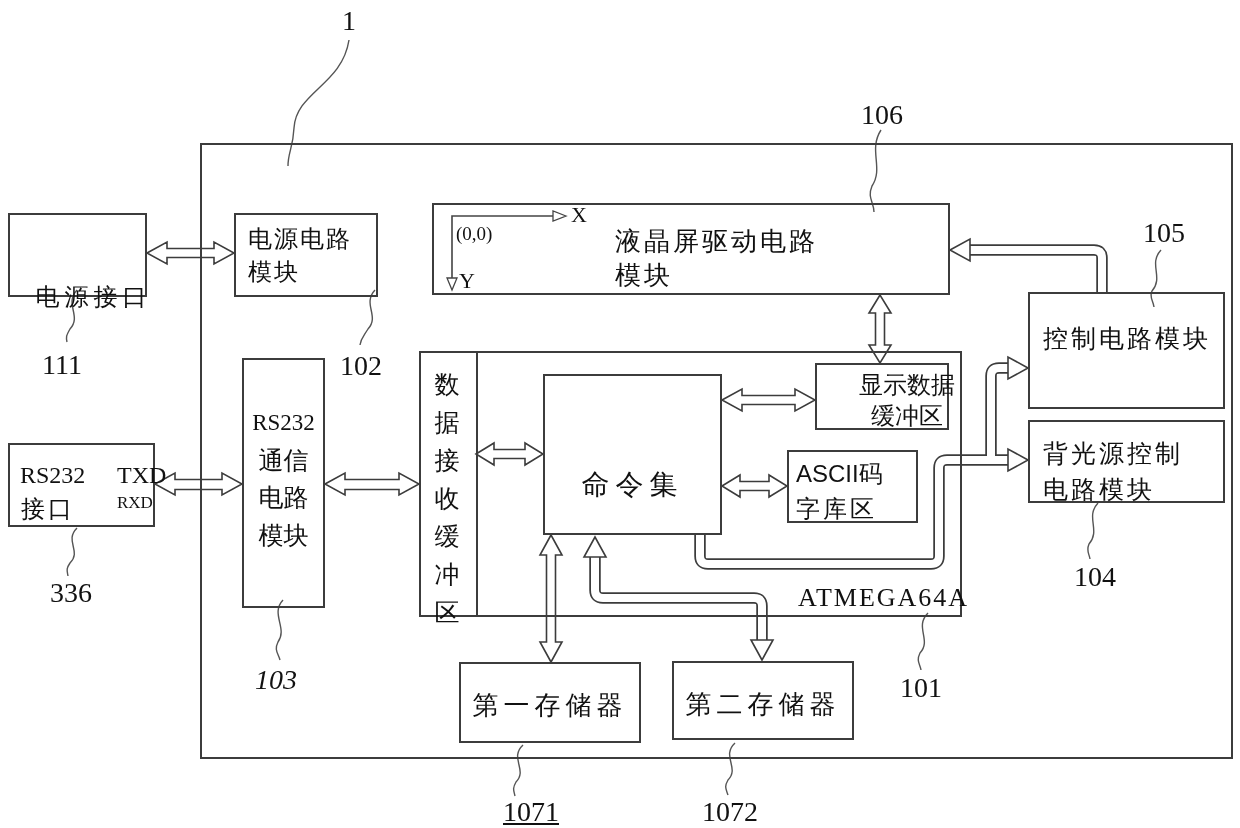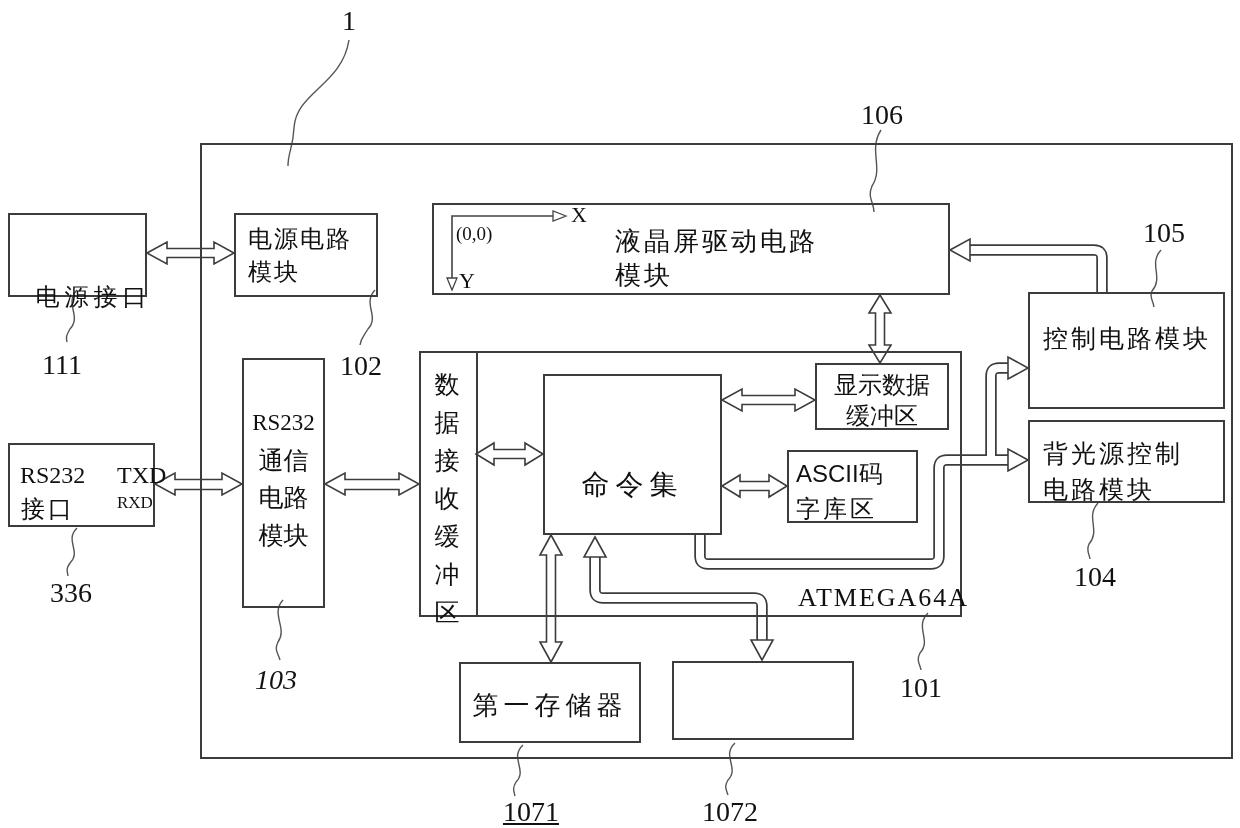--- a/index.html
+++ b/index.html
@@ -103,29 +103,30 @@
   <div class="txt serif" style="left:117px;top:462px;font-size:24px;">TXD</div>
   <div class="txt" style="left:21px;top:493px;font-size:24px;letter-spacing:3px;">接口</div>
   <div class="txt serif" style="left:117px;top:493px;font-size:17px;">RXD</div>
 
   <div class="txt ctr" style="left:242px;top:404px;width:83px;font-size:25px;line-height:37.5px;"><span class="serif" style="display:block;font-size:23px;">RS232</span><span style="display:block">通信</span><span style="display:block">电路</span><span style="display:block">模块</span></div>
 
   <div class="txt ctr vtext" style="left:433px;top:365px;width:28px;font-size:25px;white-space:normal;">数据接收缓冲区</div>
 
   <div class="txt ctr" style="left:543px;top:466px;width:179px;font-size:28px;letter-spacing:6px;">命令集</div>
 
-  <div class="txt ctr" style="left:815px;top:369px;width:134px;font-size:24px;line-height:31px;"><span style="display:block">显示数据</span><span style="display:block">缓冲区</span></div>
+  <div class="txt ctr" style="left:815px;top:369px;width:134px;font-size:24px;line-height:31px;padding-left:25px;"><span style="display:block">显示数据</span><span style="display:block">缓冲区</span></div>
 
   <div class="txt" style="left:796px;top:456px;font-size:24px;line-height:35px;"><span style="display:block">ASCII码</span><span style="display:block;letter-spacing:3px;">字库区</span></div>
 
   <div class="txt" style="left:1043px;top:320px;font-size:25px;line-height:36px;letter-spacing:3px;"><span style="display:block">控制电路模块</span></div>
 
   <div class="txt" style="left:1043px;top:435px;font-size:25px;line-height:36px;letter-spacing:3px;"><span style="display:block">背光源控制</span><span style="display:block">电路模块</span></div>
 
   <div class="txt ctr" style="left:459px;top:688px;width:182px;font-size:26px;letter-spacing:5px;">第一存储器</div>
+  <div class="txt ctr" style="left:672px;top:687px;width:182px;font-size:26px;letter-spacing:5px;">第二存储器</div>
 
   <div class="txt serif" style="left:798px;top:583px;font-size:26px;letter-spacing:2px;">ATMEGA64A</div>
 
   <div class="ref" style="left:349px;top:5px;">1</div>
   <div class="ref" style="left:882px;top:99px;">106</div>
   <div class="ref" style="left:1164px;top:217px;">105</div>
   <div class="ref" style="left:62px;top:349px;">111</div>
   <div class="ref" style="left:361px;top:350px;">102</div>
   <div class="ref" style="left:71px;top:577px;">336</div>
   <div class="ref" style="left:276px;top:664px;font-style:italic;">103</div>

